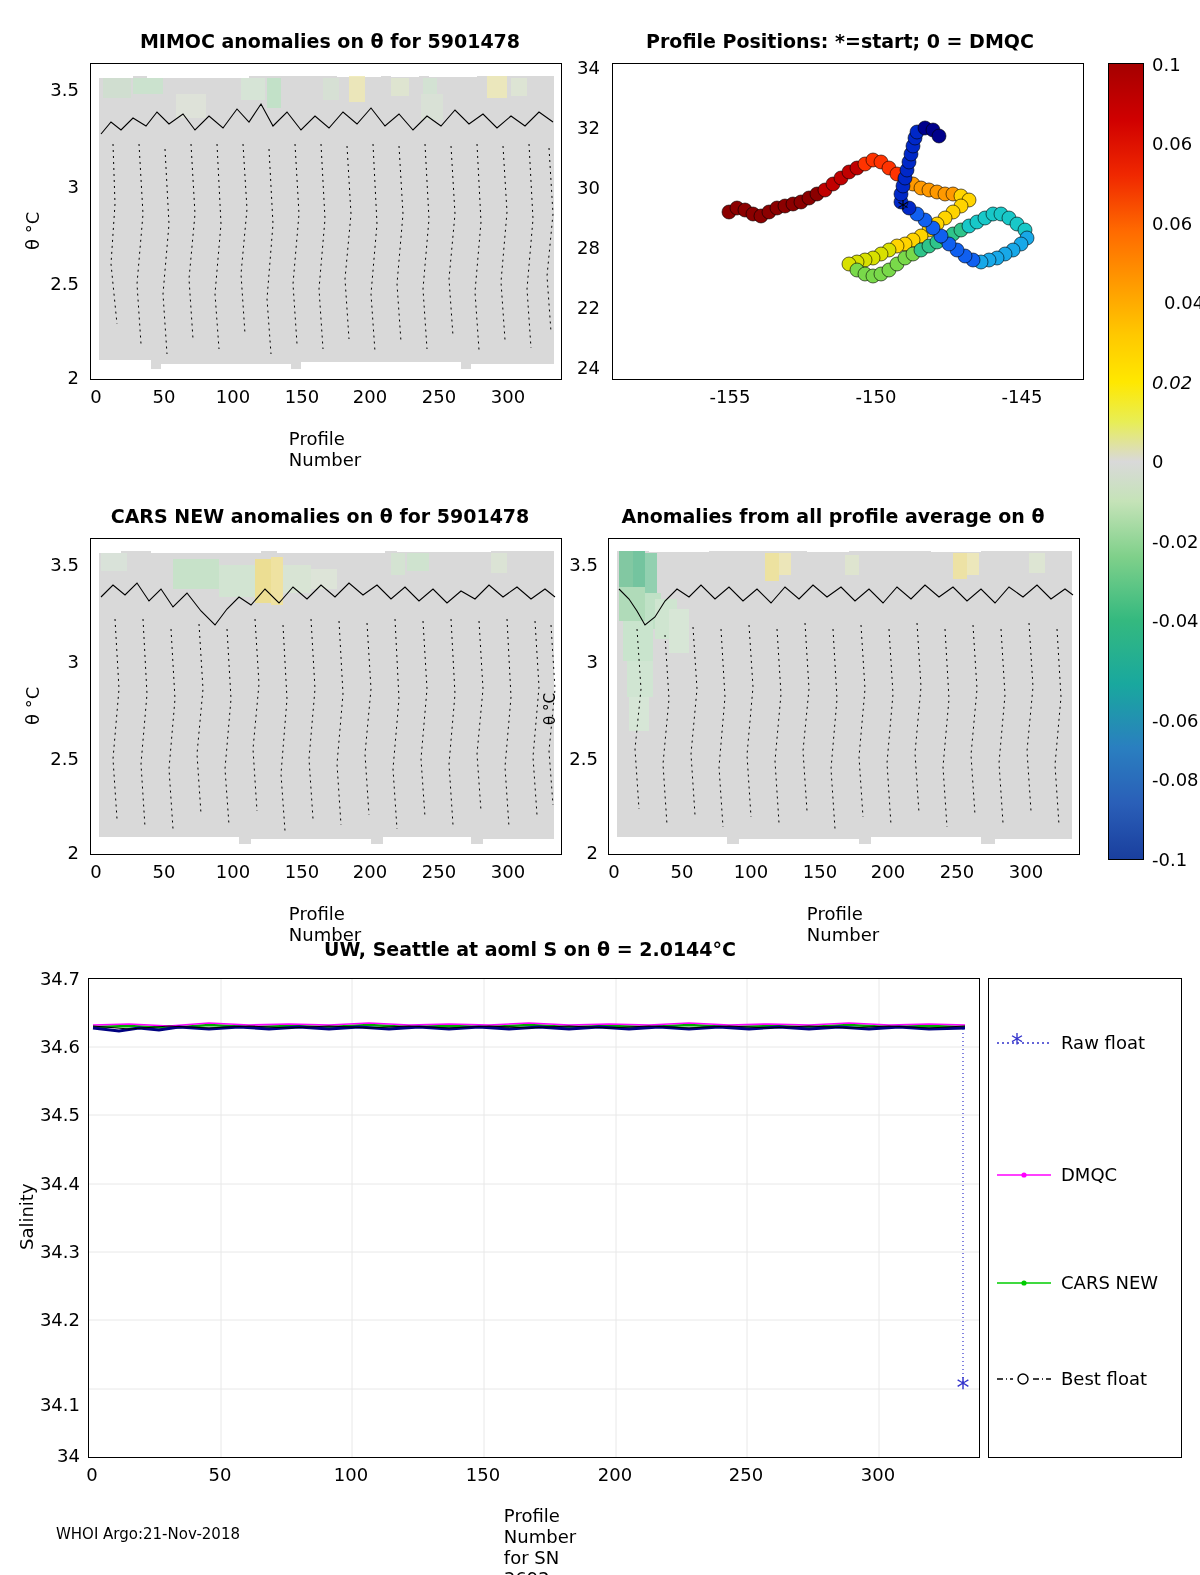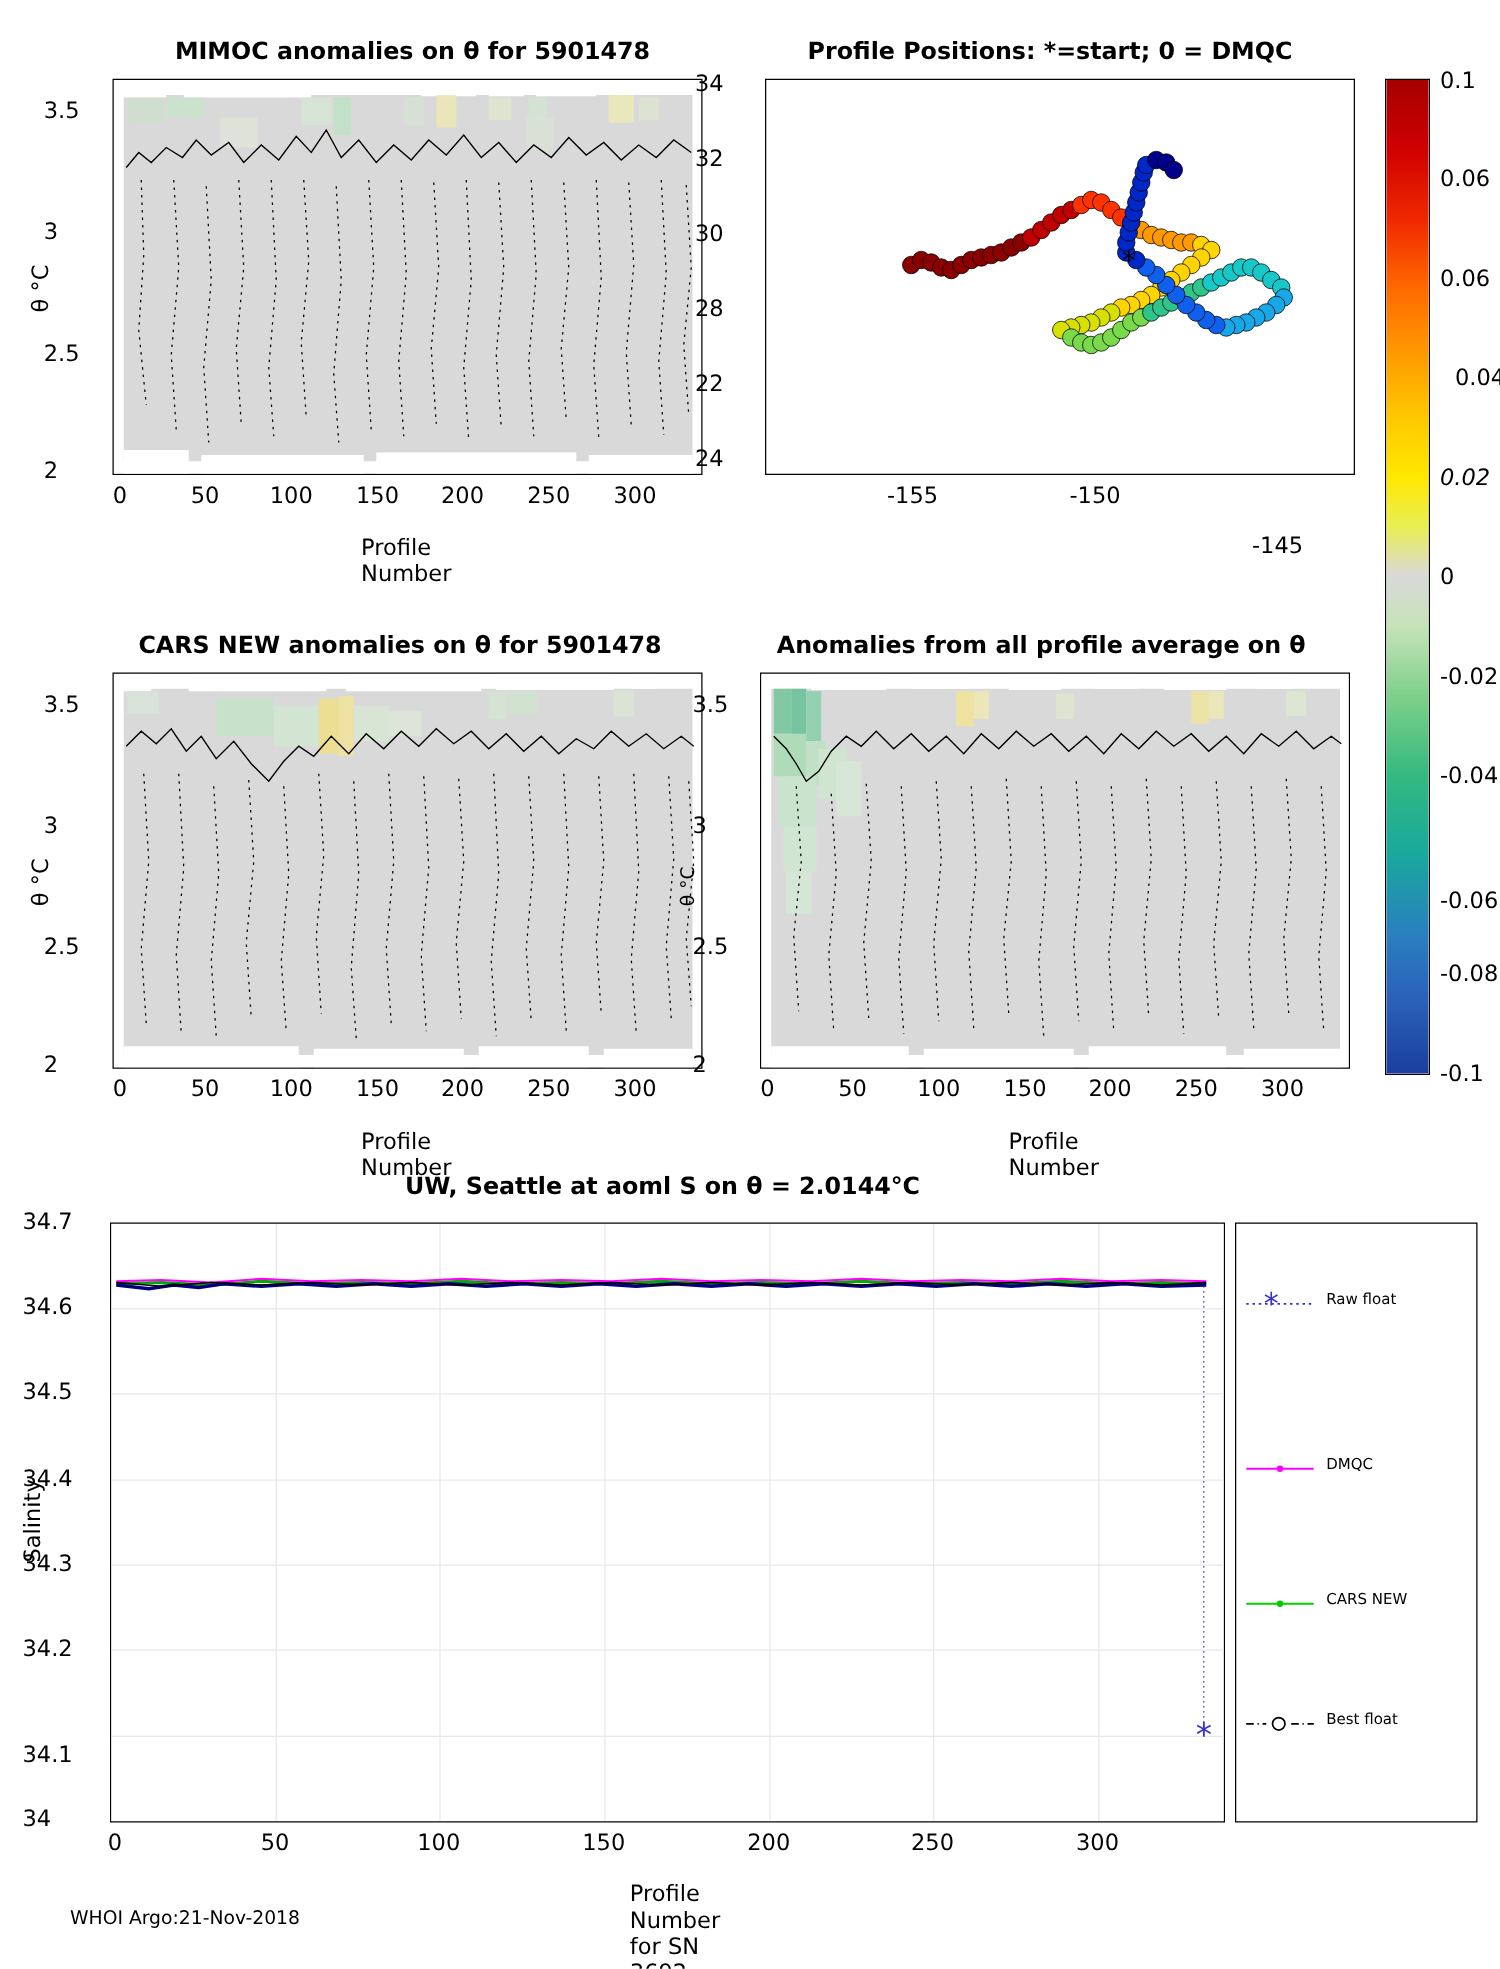--- a/index.html
+++ b/index.html
@@ -10,26 +10,26 @@
     position:relative;
     overflow:hidden;
     color:#000;
   }
   .panel{position:absolute;}
   .axes{position:absolute;border:1px solid #000;background:#fff;overflow:hidden;}
   .title{position:absolute;font-weight:bold;font-size:19px;text-align:center;white-space:nowrap;}
   .axlabel{position:absolute;font-size:18px;}
   .tick{position:absolute;font-size:18px;}
   .tickx{transform:translateX(-50%);}
-  .ticky{transform:translateY(-50%);text-align:left;}
+  .ticky{transform:translateY(-50%);text-align:right;}
   .ylabrot{transform-origin:0 0;transform:rotate(-90deg);white-space:nowrap;}
   svg{display:block;}
   .foot{position:absolute;font-size:15px;}
   .legendbox{position:absolute;border:1px solid #000;background:#fff;}
-  .legtext{position:absolute;font-size:12px;white-space:nowrap;}
+  .legtext{position:absolute;font-size:18px;white-space:nowrap;}
 </style>
 </head>
 <body>
 
 <div class="panel">
   <div class="title" style="left:90px;top:30px;width:480px;">MIMOC anomalies on θ  for 5901478</div>
 
   <div class="axes" style="left:90px;top:63px;width:470px;height:315px;">
     <svg width="470" height="315" viewBox="0 0 470 315">
       <rect x="0" y="0" width="470" height="315" fill="#ffffff"></rect>
@@ -240,21 +240,21 @@
     </svg>
   </div>
   <div class="tick ticky" style="left:556px;top:67px;width:44px;">34</div>
   <div class="tick ticky" style="left:556px;top:127px;width:44px;">32</div>
   <div class="tick ticky" style="left:556px;top:187px;width:44px;">30</div>
   <div class="tick ticky" style="left:556px;top:247px;width:44px;">28</div>
   <div class="tick ticky" style="left:556px;top:307px;width:44px;">22</div>
   <div class="tick ticky" style="left:556px;top:367px;width:44px;">24</div>
   <div class="tick tickx" style="left:730px;top:386px;">-155</div>
   <div class="tick tickx" style="left:876px;top:386px;">-150</div>
-  <div class="tick tickx" style="left:1022px;top:386px;margin-top:40px;">-145</div>
+  <div class="tick tickx" style="left:1022px;top:386px;">-145</div>
 </div>
 
 <div class="panel" style="left:1108px;top:63px;">
   <div class="axes" style="left:0;top:0;width:34px;height:795px;">
     <svg width="34" height="795" viewBox="0 0 34 795">
       <defs>
         <linearGradient id="cbgrad" x1="0" y1="0" x2="0" y2="1">
           <stop offset="0.00" stop-color="#a50000"></stop>
           <stop offset="0.07" stop-color="#d00000"></stop>
           <stop offset="0.14" stop-color="#f02800"></stop>

